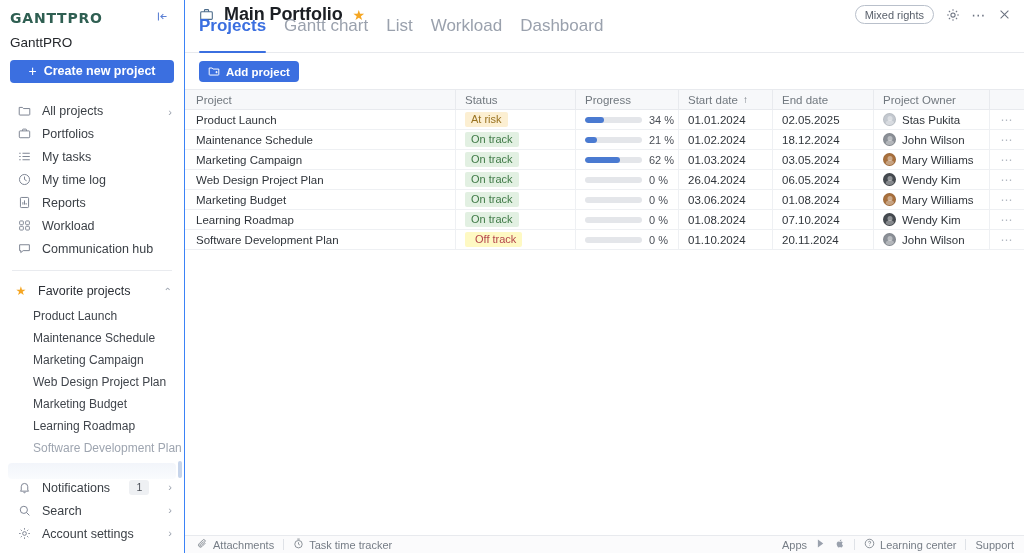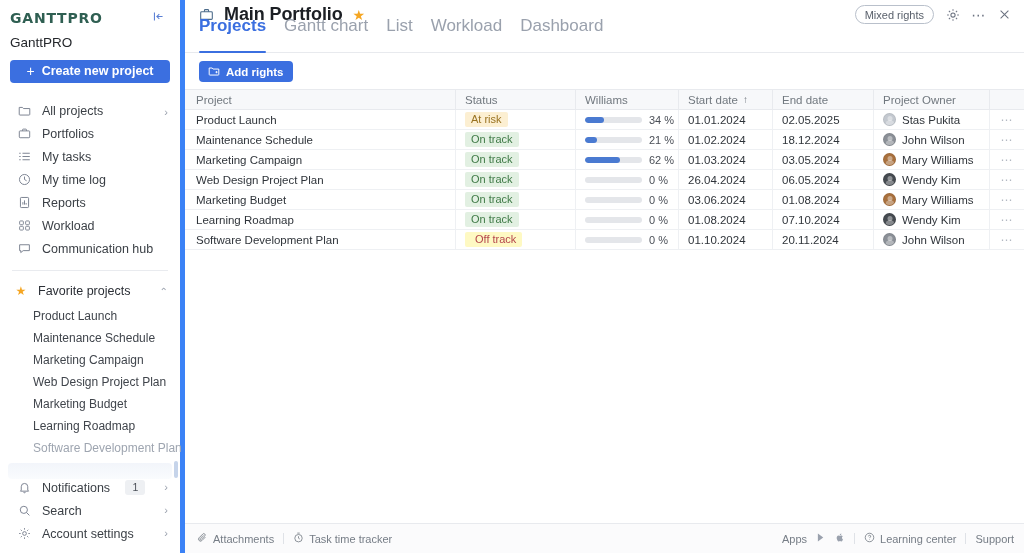--- a/index.html
+++ b/index.html
@@ -10,21 +10,21 @@
     overflow: hidden;
     color: #2b2b2b;
     -webkit-font-smoothing: antialiased;
   }
   .app { display: flex; width: 1024px; height: 553px; }
 
   
   .sidebar {
     width: 185px; height: 553px;
     background: #ffffff;
-    border-right: 5px solid #3b82f6;
+    border-right: 1px solid #3b82f6;
     display: flex; flex-direction: column;
     position: relative;
     flex: 0 0 185px;
   }
   .logo-row {
     display: flex; align-items: center; justify-content: space-between;
     padding: 8px 12px 2px 10px;
   }
   .logo-text {
     font-family: "DejaVu Sans", sans-serif;
@@ -243,21 +243,21 @@
     width: 5px; height: 5px; border-radius: 50%;
     transform: translateX(-50%); background: rgba(255,255,255,.40);
   }
   .dots-v {
     color: #b3b9c2; font-size: 12px; letter-spacing: 1px;
     line-height: 6px; cursor: pointer;
   }
 
   
   .footer {
-    margin-top: auto; height: 30px;
+    margin-top: auto; height: 18px;
     border-top: 1px solid #e8eaee;
     background: #fbfbfc;
     display: flex; align-items: center;
     padding: 0 10px 0 12px;
     font-size: 11px; color: #767d86;
     gap: 9px;
   }
   .f-item { display: flex; align-items: center; gap: 5px; cursor: pointer; }
   .f-div { width: 1px; height: 11px; background: #dfe2e7; }
   .footer-right { margin-left: auto; display: flex; align-items: center; gap: 9px; }
@@ -473,30 +473,30 @@
     </div>
 
     <div class="toolbar">
       <button class="add-project-btn">
         <span>
           <svg width="12" height="12" viewBox="0 0 16 16" fill="none" stroke="currentColor" stroke-width="1.3">
             <path d="M1.6 4h4l1.2 1.4h7.6v7.2a.8.8 0 0 1-.8.8H2.4a.8.8 0 0 1-.8-.8V4z"></path>
             <path d="M11.4 8v3M9.9 9.5h3" stroke-width="1.1"></path>
           </svg>
         </span>
-        <span>Add rights</span>
+        <span>Add project</span>
       </button>
     </div>
 
     <div class="table">
 
       <div class="thead">
         <div class="c c-project c-sep">Project</div>
         <div class="c c-status c-sep">Status</div>
-        <div class="c c-progress c-sep">Williams</div>
+        <div class="c c-progress c-sep">Progress</div>
         <div class="c c-start c-sep">
           <span>Start date</span>
           <span class="sort-arrow">↑</span>
         </div>
         <div class="c c-end c-sep">End date</div>
         <div class="c c-owner c-sep">Project Owner</div>
         <div class="c c-menu"></div>
       </div>
 
       <div class="row">

